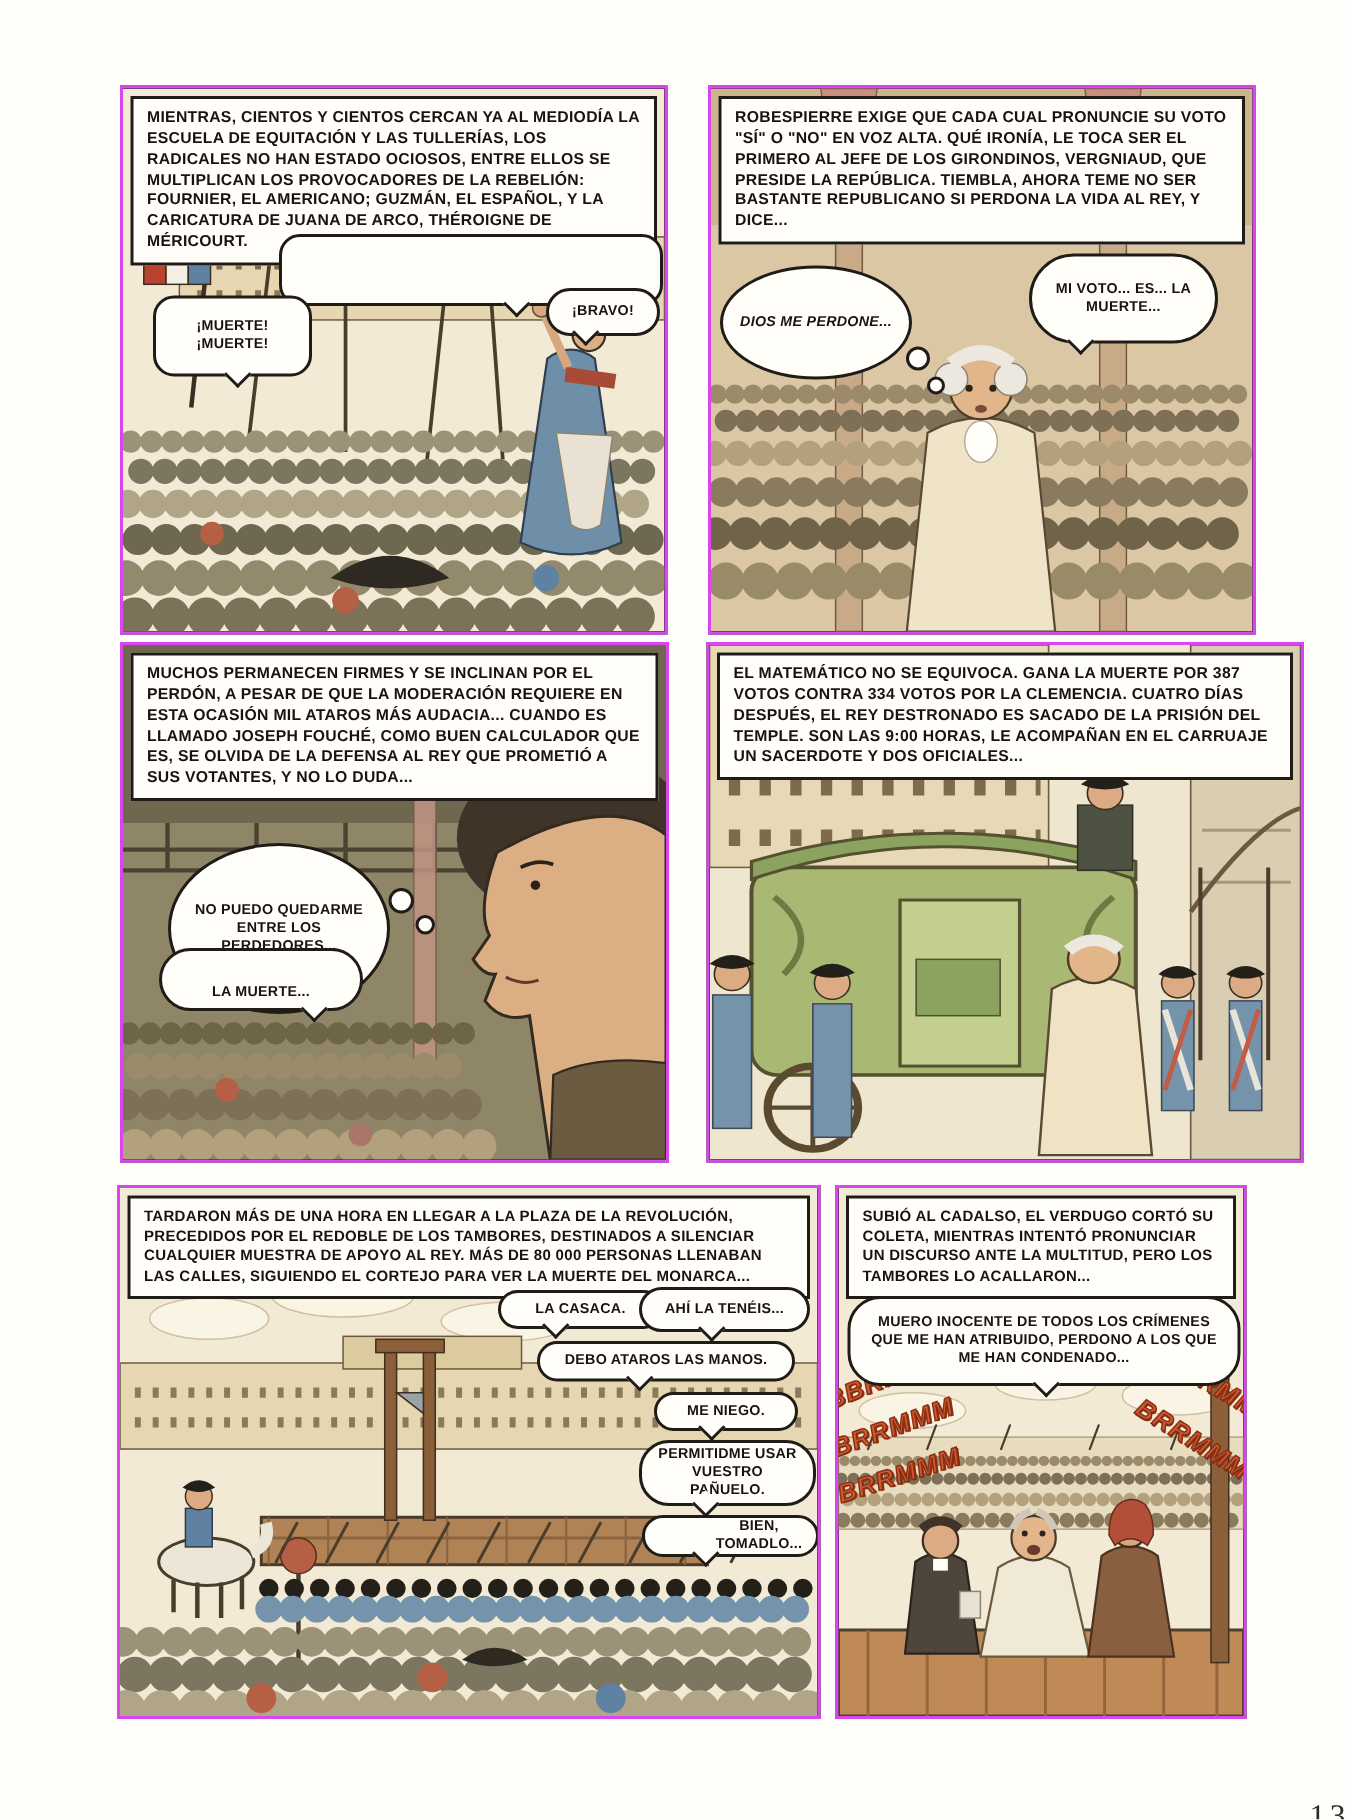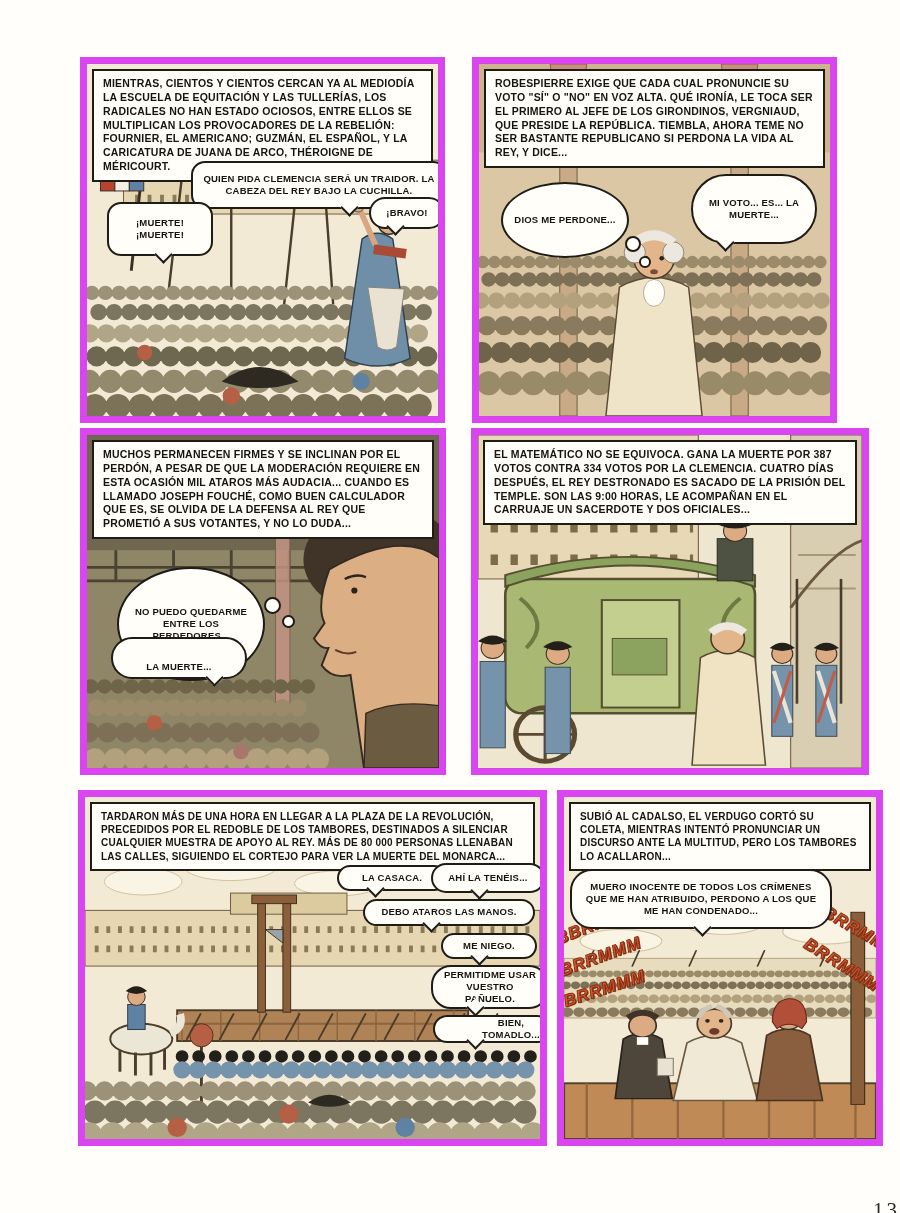--- a/index.html
+++ b/index.html
@@ -1,18 +1,18 @@
 <!DOCTYPE html>
 <html><head>
 <meta charset="utf-8">
 <style>
   html,body{margin:0;padding:0;background:#ffffff;}
   .page{position:relative;width:900px;height:1213px;background:#fffefb;overflow:hidden;
         font-family:"Liberation Sans",sans-serif;}
-  .panel{position:absolute;border:7px solid #d946ef;background:#000000;box-sizing:border-box;overflow:hidden;}
+  .panel{position:absolute;border:2px solid #d946ef;background:#000000;box-sizing:border-box;overflow:hidden;}
   .panel svg{position:absolute;left:0;top:0;width:100%;height:100%;}
   .caption{position:absolute;left:5px;right:5px;top:5px;background:#fffef9;border:2px solid #1f1b16;
            padding:6px 9px;font-weight:bold;font-size:10.5px;line-height:1.32;color:#17130e;
            letter-spacing:.2px;box-sizing:border-box;z-index:3;}
   .bubble{position:absolute;background:#fffef9;border:2px solid #1f1b16;color:#17130e;
           font-weight:bold;font-size:9.5px;line-height:1.28;text-align:center;letter-spacing:.2px;
           display:flex;align-items:center;justify-content:center;padding:4px 8px;box-sizing:border-box;
           border-radius:14px;z-index:4;}
   .bubble.pill{border-radius:999px;}
   .bubble.thought{border-radius:50%;}
@@ -71,21 +71,20 @@
         <path d="M292 232 l10 62 q10 7 20 0 l8 -60 z" fill="#e9e2d2" stroke="#8a8274" stroke-width="1"></path>
         <line x1="300" y1="188" x2="284" y2="152" stroke="#d9a77f" stroke-width="6"></line>
         <circle cx="282" cy="148" r="6" fill="#d9a77f" stroke="#6b4a30" stroke-width="1"></circle>
         <circle cx="314" cy="166" r="11" fill="#ddad85" stroke="#3a2f22" stroke-width="1.5"></circle>
         <path d="M300 158 q16 -14 30 -2 l-5 7 q-11 -7 -21 2 z" fill="#2e2a22"></path>
         <rect x="298" y="190" width="34" height="10" fill="#a84a35" transform="rotate(8 315 195)"></rect>
       </g>
     </svg>
     <div class="caption">MIENTRAS, CIENTOS Y CIENTOS CERCAN YA AL MEDIODÍA LA ESCUELA DE EQUITACIÓN Y LAS TULLERÍAS, LOS RADICALES NO HAN ESTADO OCIOSOS, ENTRE ELLOS SE MULTIPLICAN LOS PROVOCADORES DE LA REBELIÓN: FOURNIER, EL AMERICANO; GUZMÁN, EL ESPAÑOL, Y LA CARICATURA DE JUANA DE ARCO, THÉROIGNE DE MÉRICOURT.</div>
     <div class="bubble" style="left:104px;top:97px;width:256px;height:48px;">
-      <span>QUIEN PIDA CLEMENCIA SERÁ UN TRAIDOR. LA CABEZA DEL REY BAJO LA CUCHILLA.</span>
       <span class="tail" style="left:150px;bottom:-7px;"></span>
     </div>
     <div class="bubble" style="left:20px;top:138px;width:106px;height:54px;">
       <span>¡MUERTE! ¡MUERTE!</span>
       <span class="tail" style="left:48px;bottom:-7px;"></span>
     </div>
     <div class="bubble pill" style="left:282px;top:133px;width:76px;height:32px;">
       <span>¡BRAVO!</span>
       <span class="tail" style="left:18px;bottom:-6px;"></span>
     </div>
@@ -115,26 +114,26 @@
         <circle cx="182" cy="202" r="21" fill="#e2b58b" stroke="#4a3a28" stroke-width="1.5"></circle>
         <circle cx="162" cy="196" r="11" fill="#ece8df" stroke="#8a8274"></circle>
         <circle cx="202" cy="196" r="11" fill="#ece8df" stroke="#8a8274"></circle>
         <path d="M162 186 q20 -16 40 0" stroke="#ece8df" stroke-width="10" fill="none"></path>
         <circle cx="174" cy="202" r="2.4" fill="#2a241d"></circle>
         <circle cx="190" cy="202" r="2.4" fill="#2a241d"></circle>
         <ellipse cx="182" cy="216" rx="4" ry="2.6" fill="#7a4a38"></ellipse>
       </g>
     </svg>
     <div class="caption">ROBESPIERRE EXIGE QUE CADA CUAL PRONUNCIE SU VOTO "SÍ" O "NO" EN VOZ ALTA. QUÉ IRONÍA, LE TOCA SER EL PRIMERO AL JEFE DE LOS GIRONDINOS, VERGNIAUD, QUE PRESIDE LA REPÚBLICA. TIEMBLA, AHORA TEME NO SER BASTANTE REPUBLICANO SI PERDONA LA VIDA AL REY, Y DICE...</div>
-    <div class="bubble thought" style="left:22px;top:118px;width:128px;height:76px;">
+    <div class="bubble thought" style="left:6px;top:118px;width:128px;height:76px;font-style:italic;">
       <span>DIOS ME PERDONE...</span>
       <span class="dot" style="width:12px;height:12px;right:-14px;bottom:4px;"></span>
       <span class="dot" style="width:8px;height:8px;right:-24px;bottom:-12px;"></span>
     </div>
-    <div class="bubble" style="left:212px;top:110px;width:126px;height:70px;border-radius:40px;">
+    <div class="bubble" style="left:212px;top:110px;width:126px;height:60px;border-radius:40px;">
       <span>MI VOTO... ES... LA MUERTE...</span>
       <span class="tail" style="left:26px;bottom:-7px;"></span>
     </div>
   </div>
 
   <div class="panel" style="left:80px;top:428px;width:366px;height:347px;">
     <svg viewBox="0 0 366 347" preserveAspectRatio="none">
       <rect x="0" y="0" width="366" height="347" fill="#8f8668"></rect>
       <rect x="0" y="0" width="366" height="120" fill="#6f6750"></rect>
       <g stroke="#4a4332" stroke-width="3">
@@ -313,21 +312,21 @@
     <div class="bubble" style="left:346px;top:168px;width:118px;height:44px;border-radius:20px;">
       <span>PERMITIDME USAR VUESTRO PAÑUELO.</span>
       <span class="tail" style="left:36px;bottom:-7px;"></span>
     </div>
     <div class="bubble pill" style="left:348px;top:218px;width:118px;height:28px;padding-left:46px;">
       <span>BIEN, TOMADLO...</span>
       <span class="tail" style="left:34px;bottom:-6px;"></span>
     </div>
   </div>
 
-  <div class="panel" style="left:557px;top:790px;width:326px;height:356px;">
+  <div class="panel" style="left:557px;top:790px;width:274px;height:356px;">
     <svg viewBox="0 0 274 356" preserveAspectRatio="none">
       <rect x="0" y="0" width="274" height="356" fill="#f3ead6"></rect>
       <g fill="#faf4e4" stroke="#cfc0a0">
         <ellipse cx="50" cy="150" rx="36" ry="12"></ellipse>
           <ellipse cx="230" cy="140" rx="38" ry="13"></ellipse>
         <ellipse cx="140" cy="132" rx="34" ry="11"></ellipse>
       </g>
       <rect x="0" y="168" width="274" height="62" fill="#e8dcbf" stroke="#b3a27c"></rect>
       <g stroke-linecap="round" fill="none">
         <path d="M4 184 H270" stroke="#9c8b6b" stroke-width="7" stroke-dasharray="0.1 7"></path>

